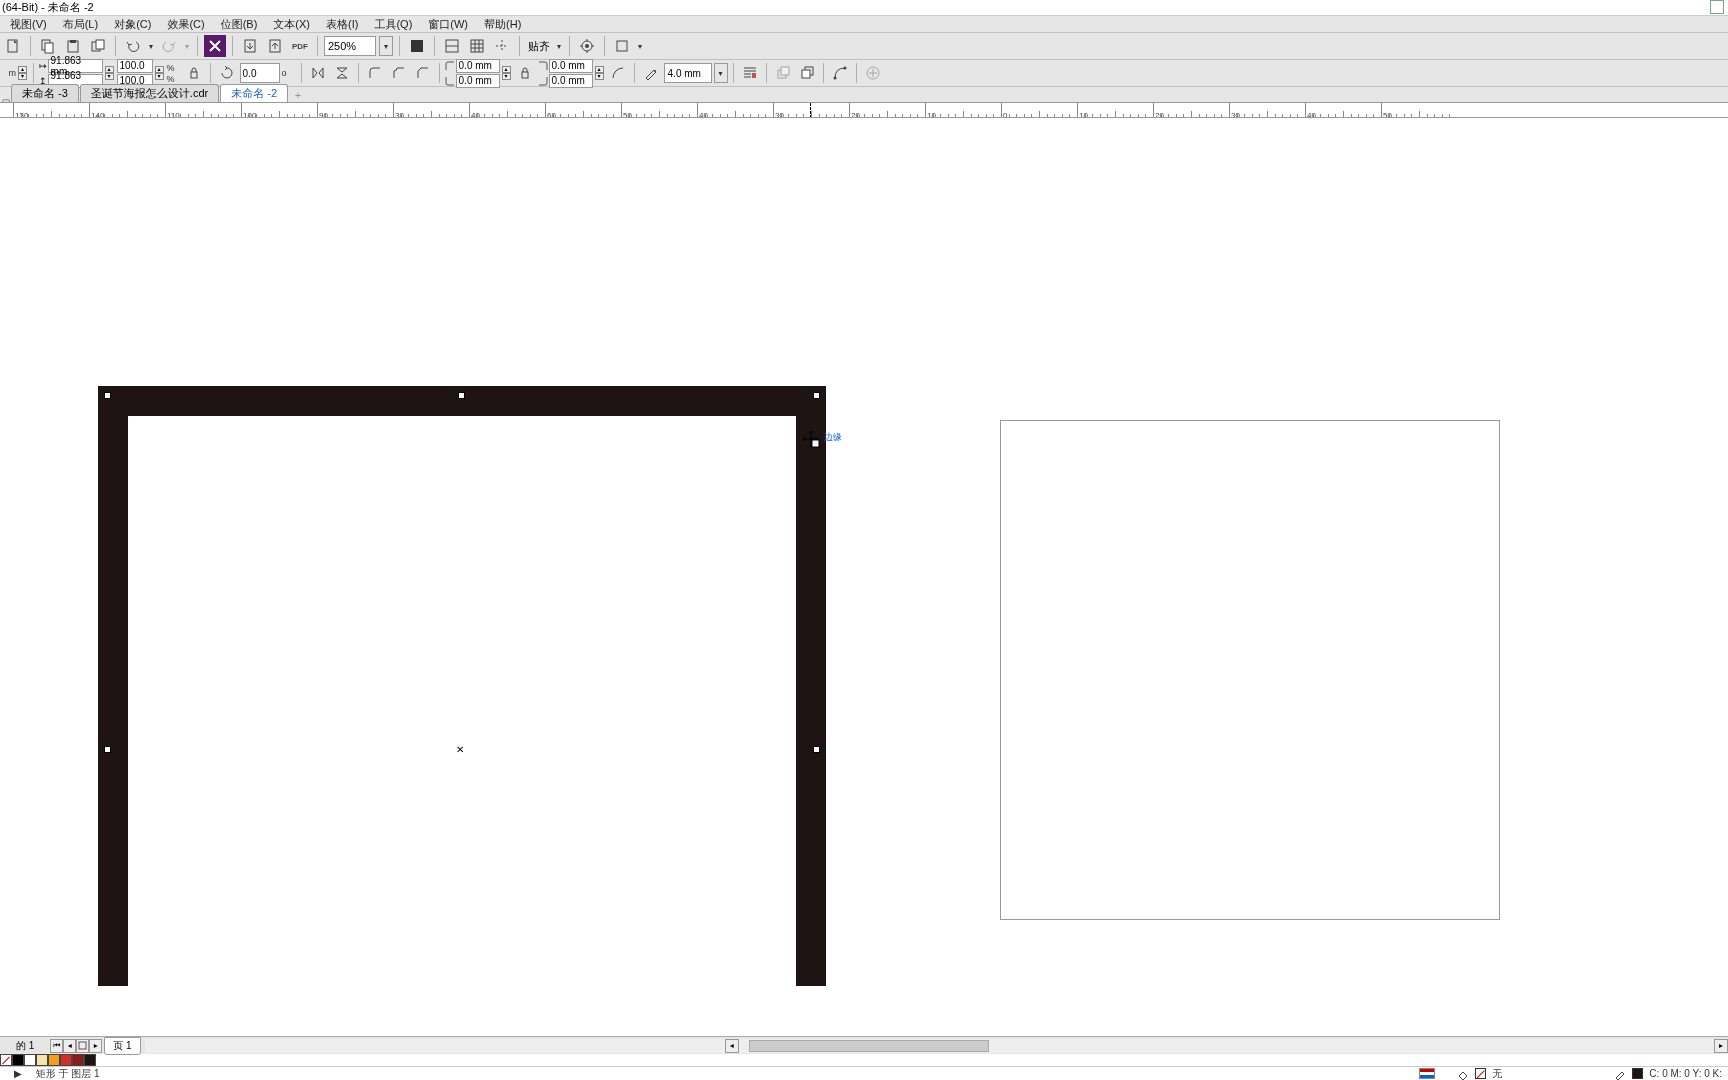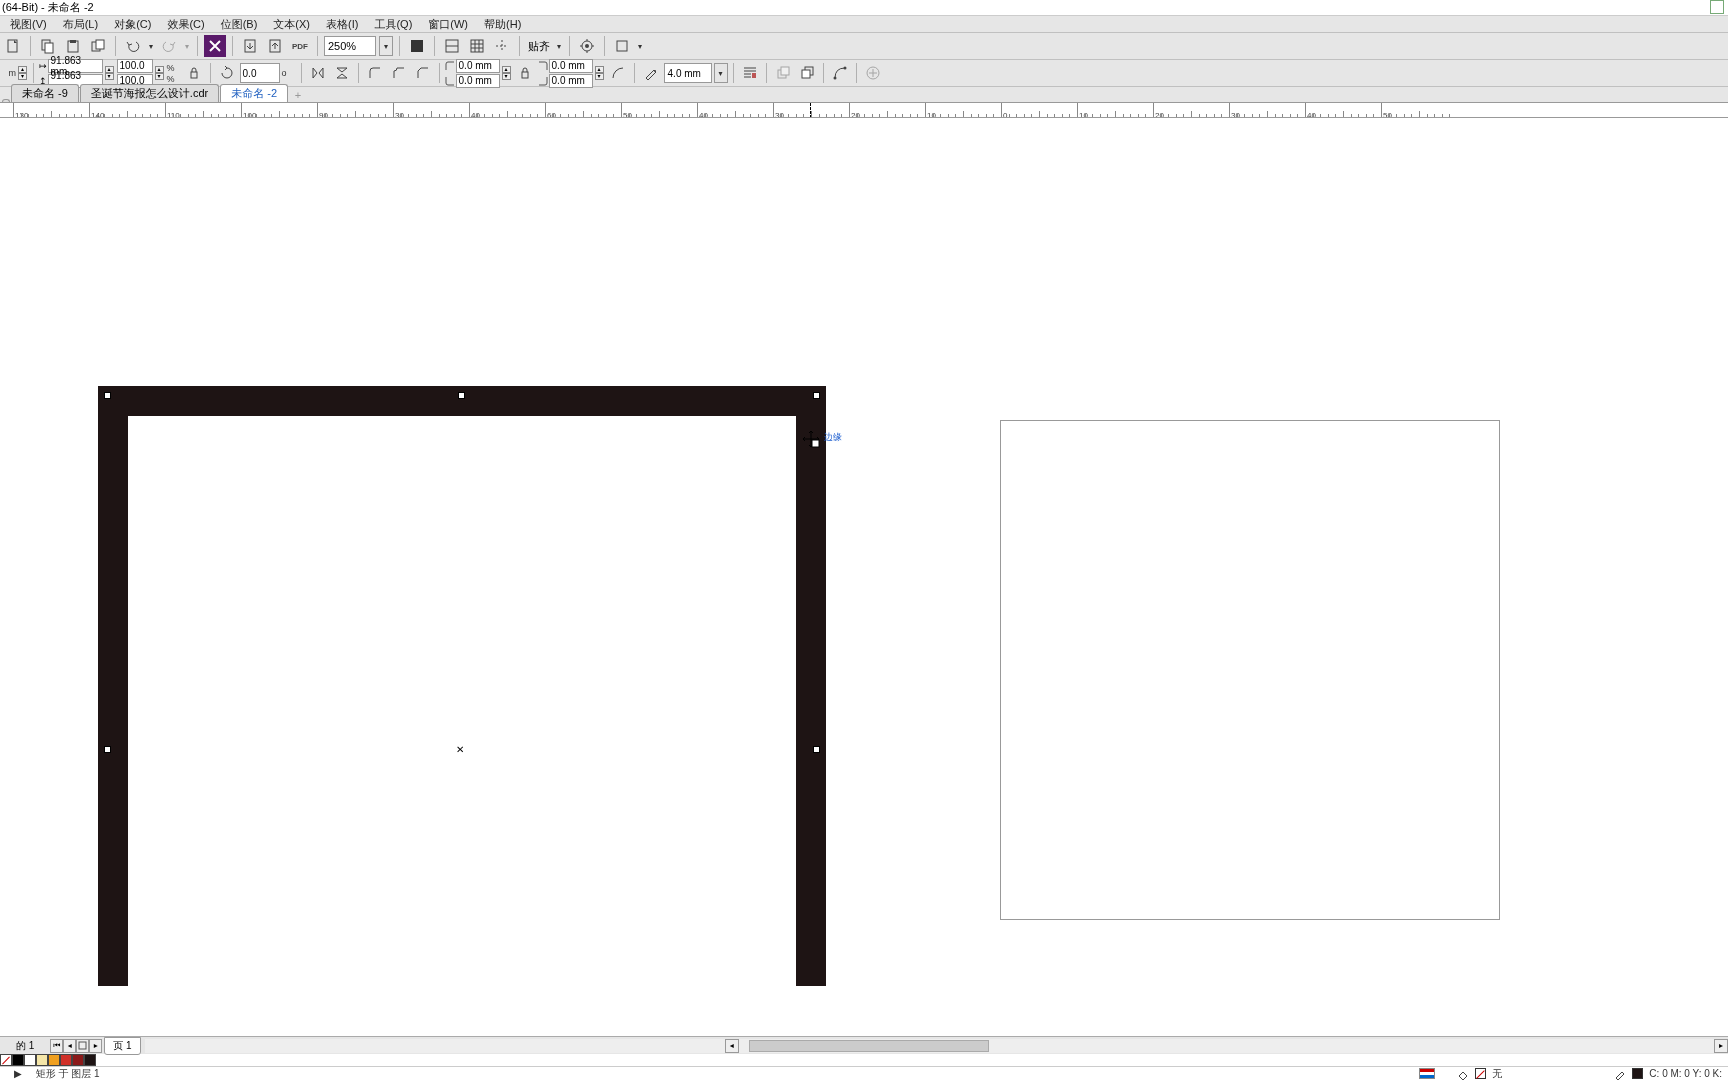--- a/index.html
+++ b/index.html
@@ -391,21 +391,21 @@
       <svg width="16" height="16">
         <circle cx="8" cy="8" r="6" fill="none" stroke="#444"></circle>
         <line x1="8" y1="4" x2="8" y2="12" stroke="#444"></line>
         <line x1="4" y1="8" x2="12" y2="8" stroke="#444"></line>
       </svg>
     </div>
 </div>
 
 <div class="tabs">
   <div class="tab" style="width:8px;padding:1px 2px"></div>
-  <div class="tab">未命名 -9</div>
+  <div class="tab">未命名 -3</div>
   <div class="tab">圣诞节海报怎么设计.cdr</div>
   <div class="tab active">未命名 -2</div>
   <div class="tab-add">+</div>
 </div>
 
 <div class="ruler-h">
 
   <div class="ruler-marker" style="left:810px"></div>
 <div class="ruler-tick" style="left: 13px;"></div>
     <div class="ruler-num" style="left: 15px;">130</div>

